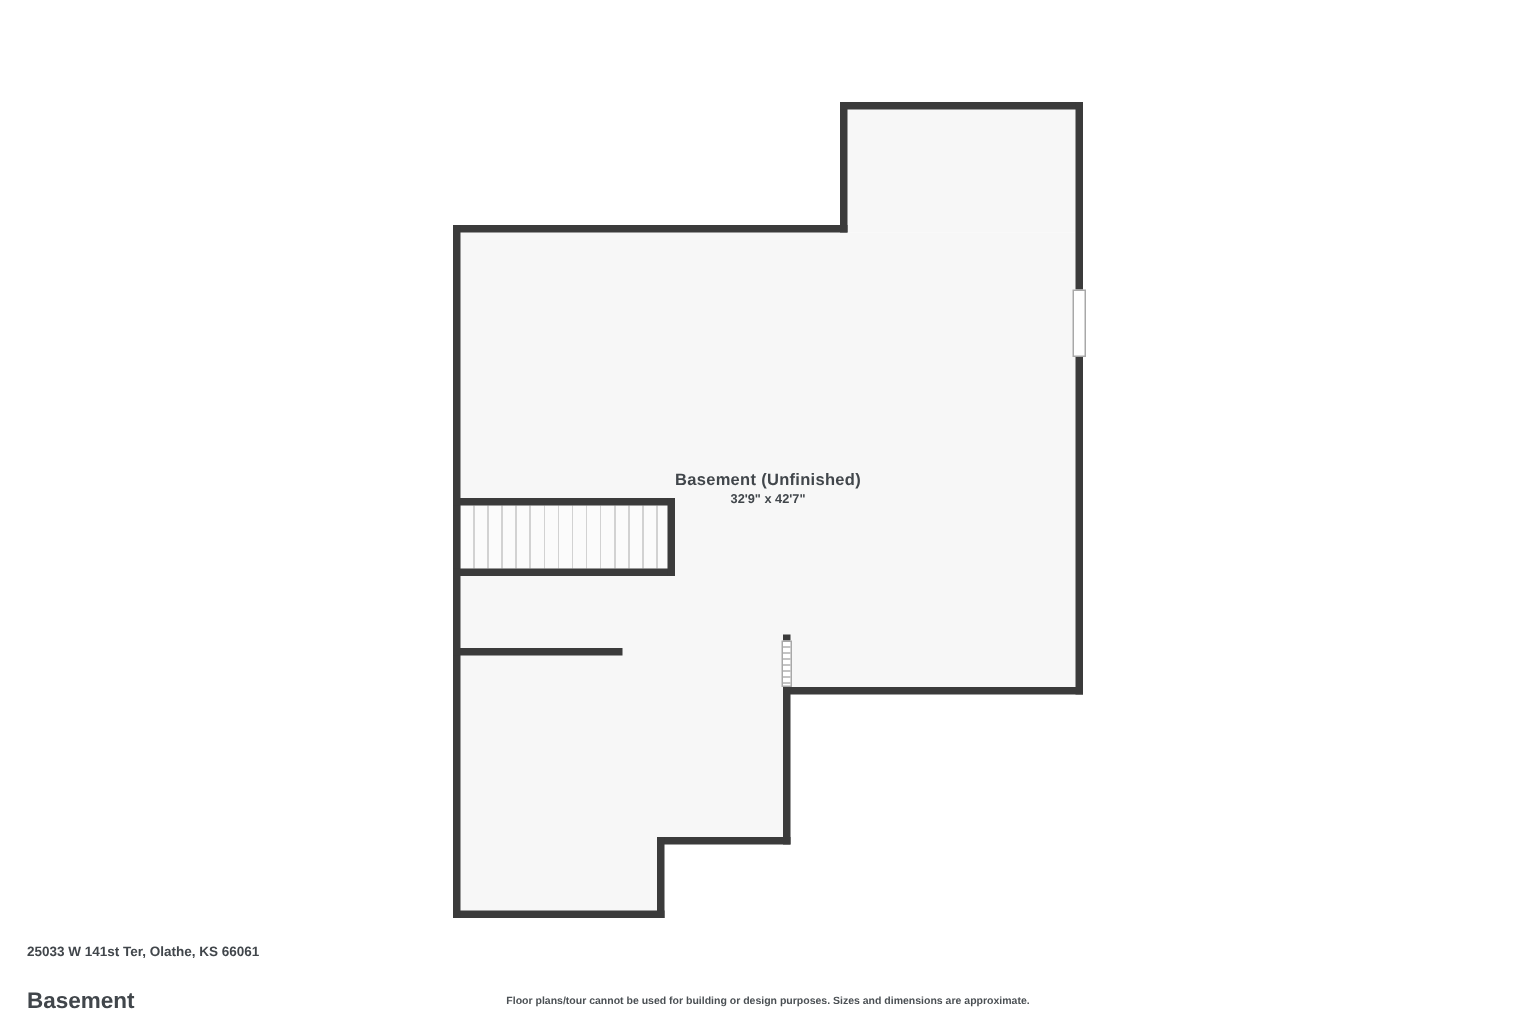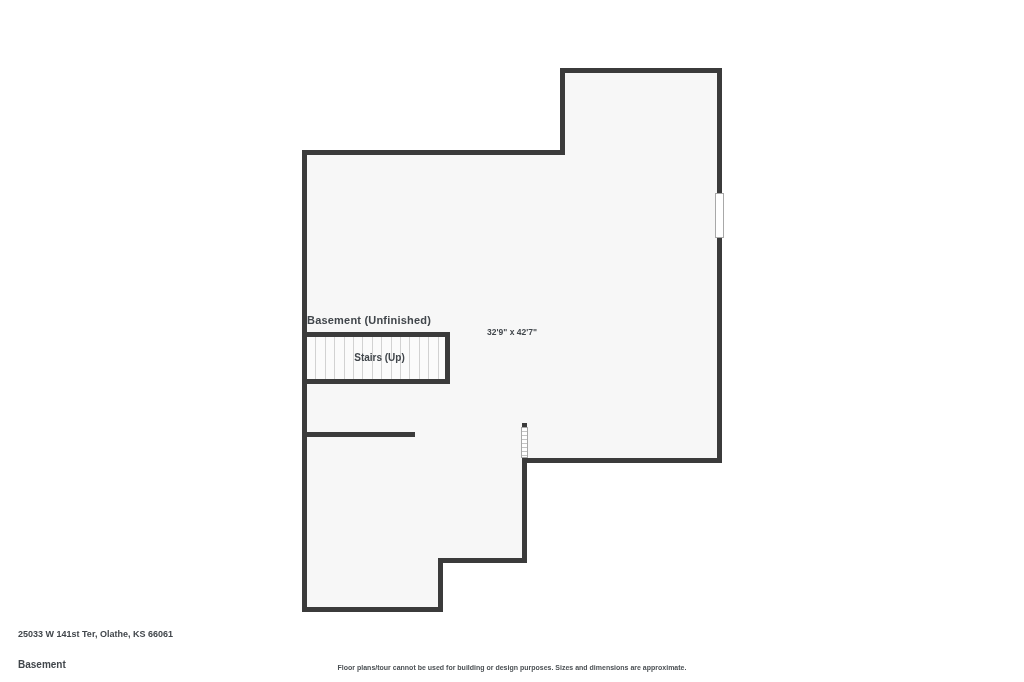--- a/index.html
+++ b/index.html
@@ -33,25 +33,25 @@
     position:absolute;z-index:4;
     background:#ffffff;
     border:1px solid var(--window-border);
     box-sizing:border-box;
   }
   .window-hatched{
     background-image:repeating-linear-gradient(to bottom,
       #ffffff 0, #ffffff 3px, #c4c4c4 3px, #c4c4c4 4px);
   }
   .label{position:absolute;z-index:5;font-weight:bold;color:var(--text);}
-  .room-label{left:307px;top:314px;width:410px;text-align:left;font-size:11px;letter-spacing:0.2px;}
+  .room-label{left:307px;top:314px;width:410px;text-align:center;font-size:11px;letter-spacing:0.2px;}
   .room-dims{left:307px;top:327px;width:410px;text-align:center;font-size:8.5px;}
   .stairs-label{left:307px;top:337px;width:145px;height:42px;line-height:42px;text-align:center;font-size:10px;z-index:5;}
   .footer-address{left:18px;top:629px;font-size:9px;}
-  .footer-floor{left:18px;top:659px;font-size:10px;}
+  .footer-floor{left:18px;top:659px;font-size:15px;}
   .footer-disclaimer{left:0;top:664px;width:1024px;text-align:center;font-size:7px;color:#4b5054;}
 </style>
 </head>
 <body>
 
 <div class="plan">
 
   <div class="floor" style="left:307px;top:155px;width:410px;height:303px;"></div>
   <div class="floor" style="left:565px;top:73px;width:152px;height:82px;"></div>
   <div class="floor" style="left:307px;top:458px;width:215px;height:100px;"></div>
@@ -74,19 +74,18 @@
   <div class="wall" style="left:302px;top:379px;width:148px;height:5px;"></div>
   <div class="wall" style="left:445px;top:332px;width:5px;height:52px;"></div>
 
   <div class="wall" style="left:302px;top:432px;width:113px;height:5px;"></div>
 
   <div class="window" style="left:715px;top:193px;width:9px;height:45px;"></div>
   <div class="window window-hatched" style="left:521px;top:427px;width:7px;height:31px;"></div>
 
   <div class="label room-label">Basement (Unfinished)</div>
   <div class="label room-dims">32'9" x 42'7"</div>
-  <div class="label stairs-label">Stairs (Up)</div>
 
   <div class="label footer-address">25033 W 141st Ter, Olathe, KS 66061</div>
   <div class="label footer-floor">Basement</div>
   <div class="label footer-disclaimer">Floor plans/tour cannot be used for building or design purposes. Sizes and dimensions are approximate.</div>
 
 </div>
 
 </body></html>

